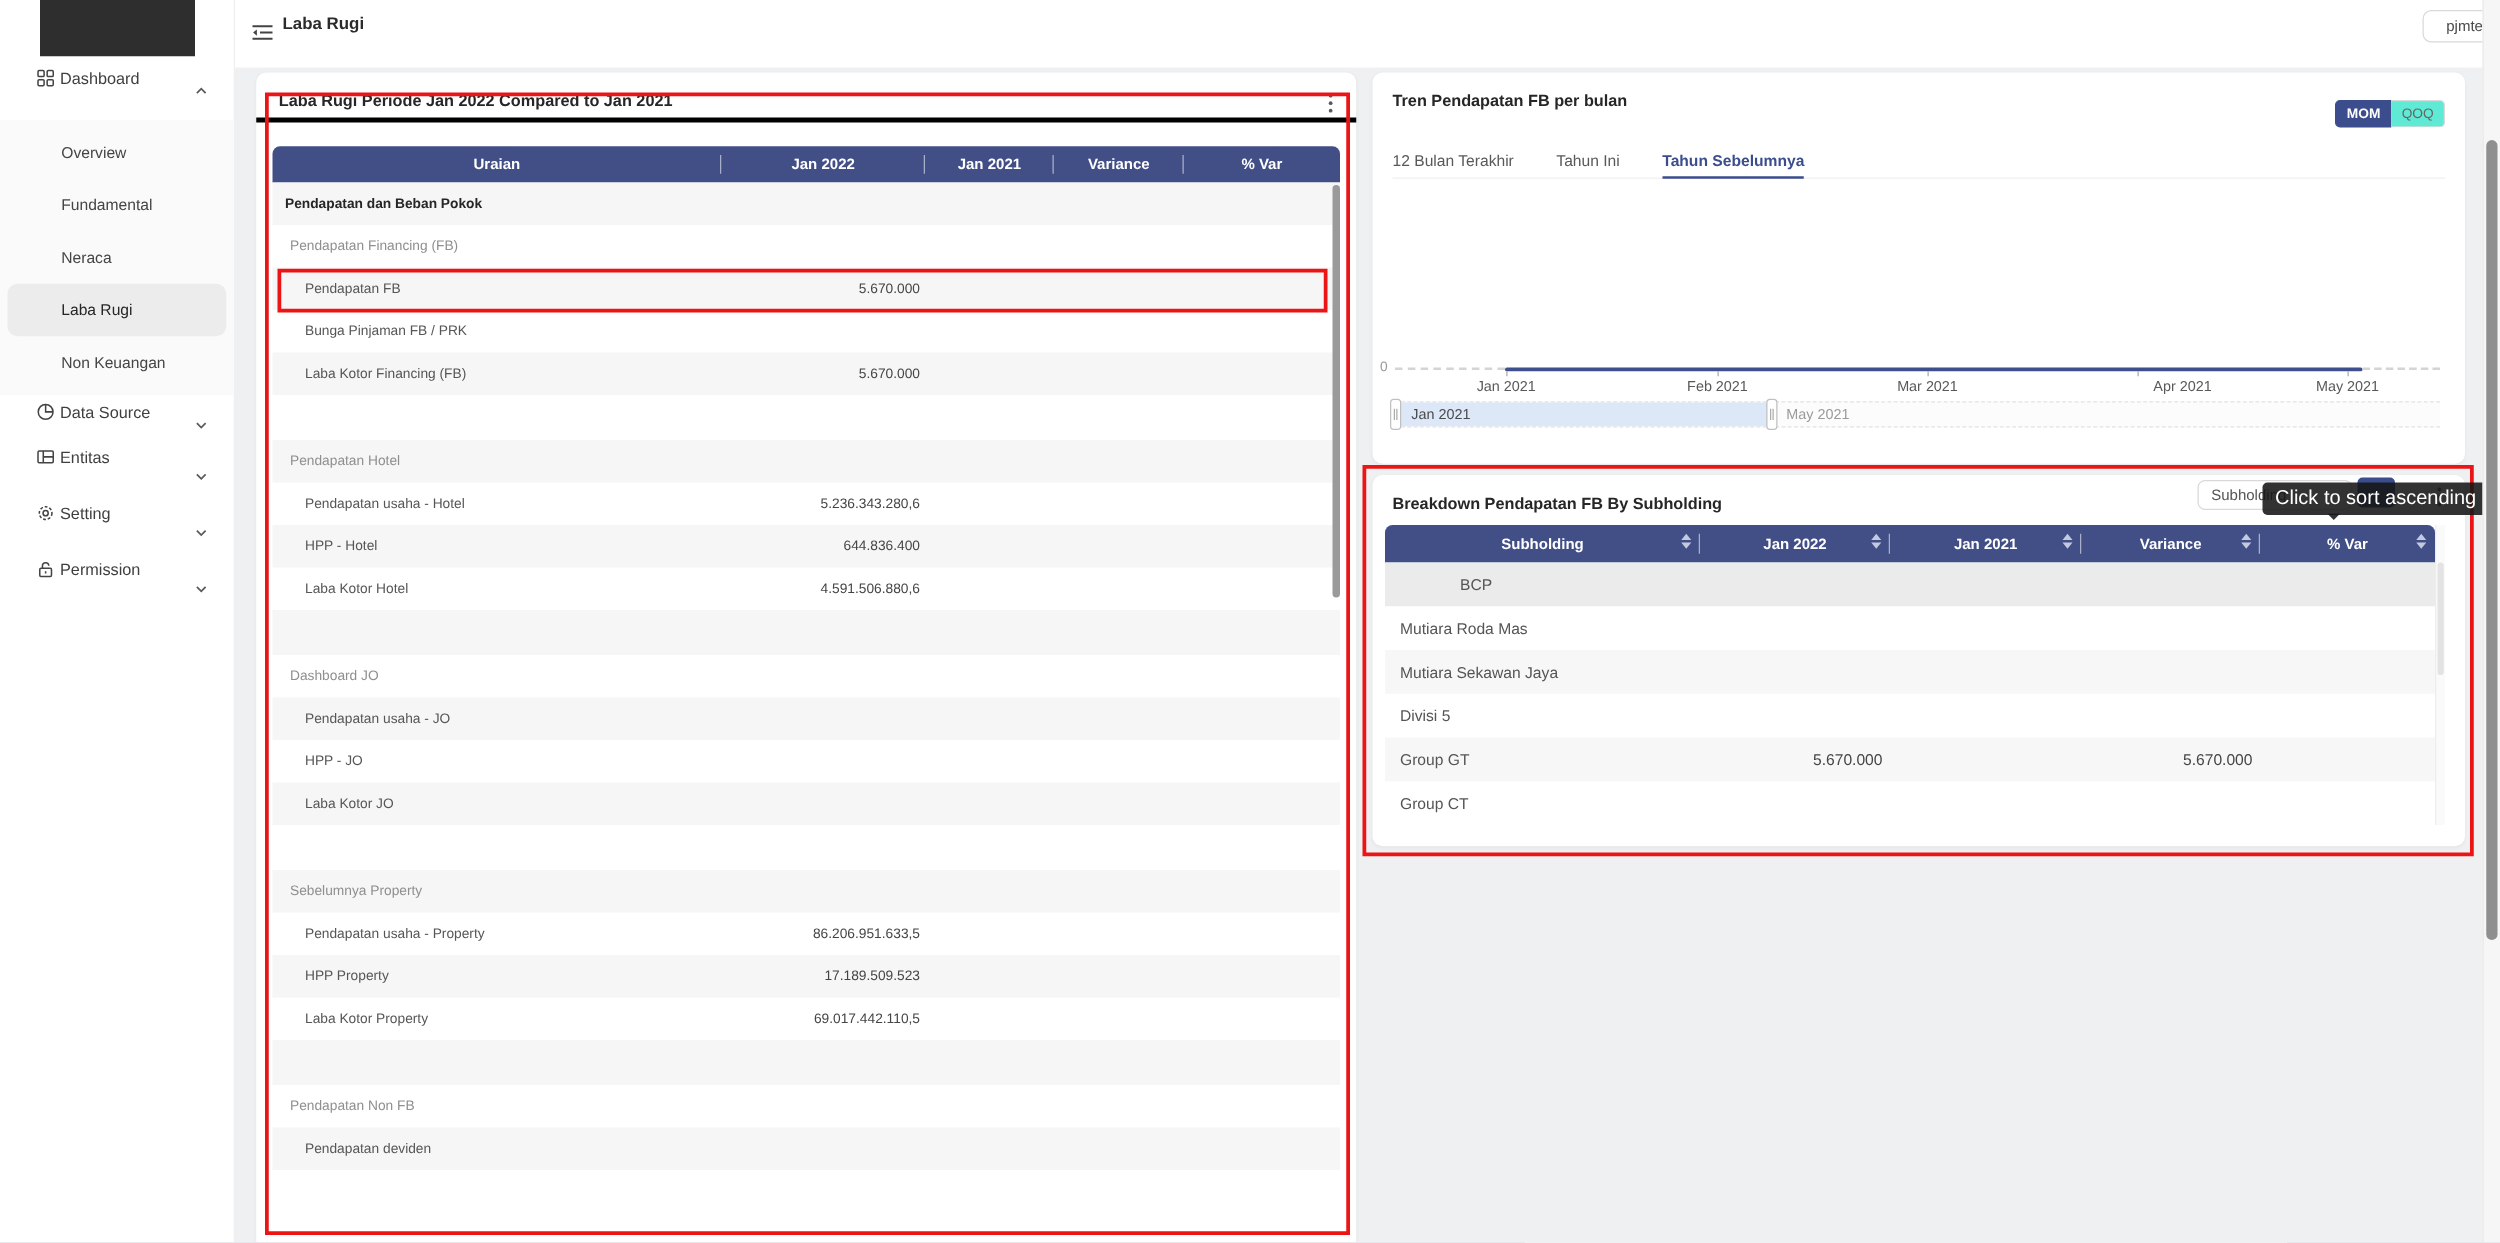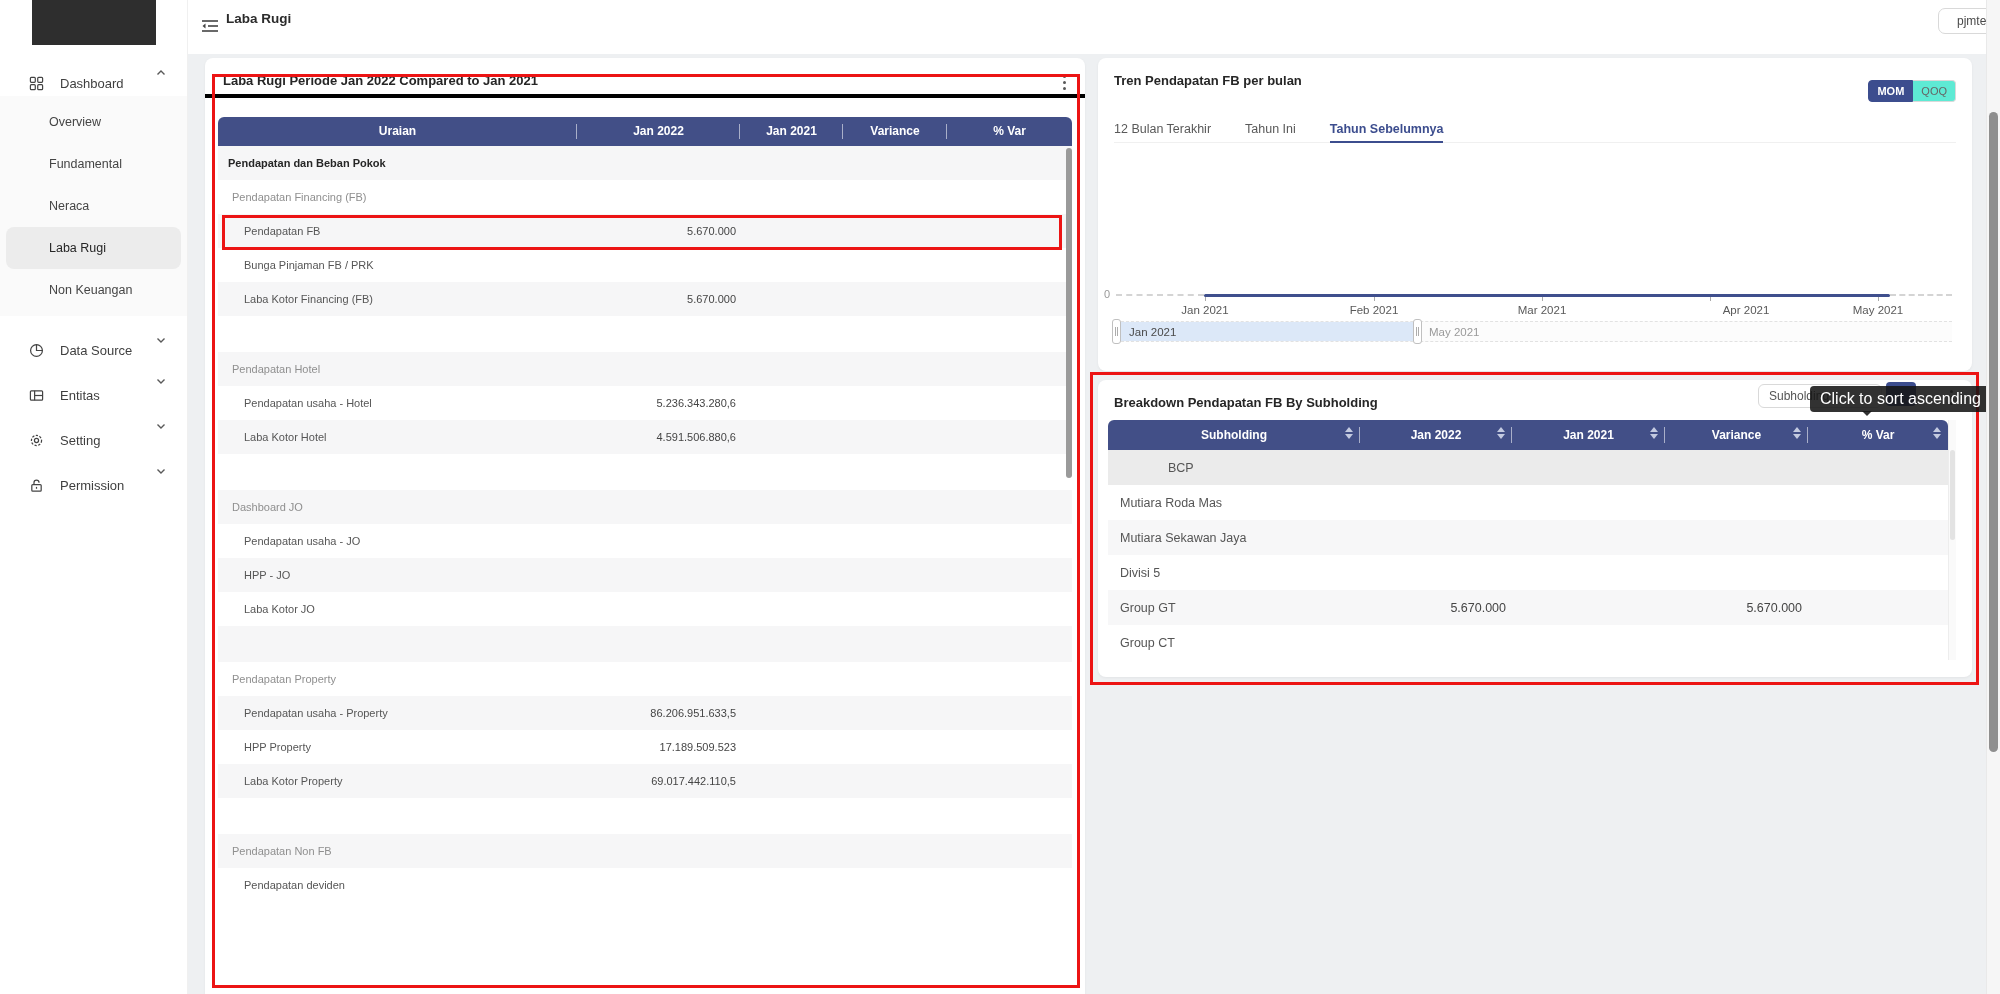--- a/index.html
+++ b/index.html
@@ -9,21 +9,21 @@
   
   .top-header{position:absolute;left:188px;top:0;right:0;height:54px;background:#fff;}
   .burger{position:absolute;left:201px;top:17px;width:18px;height:18px;cursor:pointer;}
   .page-title{position:absolute;left:226px;top:11px;font-size:13.5px;font-weight:700;color:#2b2b2b;}
   .company-select{position:absolute;left:1750px;top:8px;width:184px;height:26px;border:1px solid #d9d9d9;border-radius:7px;background:#fff;font-size:12px;color:#4a4a4a;line-height:24px;padding-left:18px;}
 
   
   .sidebar{position:absolute;left:0;top:0;width:188px;height:994px;background:#fff;border-right:1px solid #f0f0f0;z-index:5;}
   .logo{position:absolute;left:32px;top:0;width:124px;height:45px;background:#2e2e2e;}
   .side-menu{position:absolute;left:0;top:55px;right:0;}
-  .side-item{position:relative;height:36px;display:flex;align-items:flex-end;padding-left:29px;gap:16px;font-size:13px;color:#3f3f3f;cursor:pointer;}
+  .side-item{position:relative;height:36px;display:flex;align-items:flex-start;padding-left:29px;gap:4px;font-size:13px;color:#3f3f3f;cursor:pointer;}
   .side-item+.side-item{height:45px;}
   .side-icon{width:15px;height:15px;display:inline-flex;}
   .side-icon svg{width:15px;height:15px;}
   .side-chevron{position:absolute;right:20px;top:50%;margin-top:-6px;width:12px;height:12px;}
   .side-chevron svg{width:12px;height:12px;}
   .side-submenu{background:#fafafa;padding:5px 0;margin-top:5px;margin-bottom:6px;}
   .side-sub-item{height:42px;line-height:42px;margin:0 6px;padding-left:43px;font-size:12.5px;color:#454545;border-radius:8px;cursor:pointer;}
   .side-sub-item.active{background:#ececec;color:#262626;}
 
   
@@ -272,20 +272,27 @@
        <div class="lcell val"></div>
      </div>
           <div class="lrow ltable-grid item">
        <div class="lcell lab">Pendapatan usaha - Hotel</div>
        <div class="lcell val">5.236.343.280,6</div>
        <div class="lcell val"></div>
        <div class="lcell val"></div>
        <div class="lcell val"></div>
      </div>
           <div class="lrow ltable-grid item">
+       <div class="lcell lab">HPP - Hotel</div>
+       <div class="lcell val">644.836.400</div>
+       <div class="lcell val"></div>
+       <div class="lcell val"></div>
+       <div class="lcell val"></div>
+     </div>
+          <div class="lrow ltable-grid item">
        <div class="lcell lab">Laba Kotor Hotel</div>
        <div class="lcell val">4.591.506.880,6</div>
        <div class="lcell val"></div>
        <div class="lcell val"></div>
        <div class="lcell val"></div>
      </div>
           <div class="lrow spacer"></div>
           <div class="lrow ltable-grid group">
        <div class="lcell lab">Dashboard JO</div>
        <div class="lcell val"></div>
@@ -309,21 +316,21 @@
      </div>
           <div class="lrow ltable-grid item">
        <div class="lcell lab">Laba Kotor JO</div>
        <div class="lcell val"></div>
        <div class="lcell val"></div>
        <div class="lcell val"></div>
        <div class="lcell val"></div>
      </div>
           <div class="lrow spacer"></div>
           <div class="lrow ltable-grid group">
-       <div class="lcell lab">Pendapatan Property</div>
+       <div class="lcell lab">Sebelumnya Property</div>
        <div class="lcell val"></div>
        <div class="lcell val"></div>
        <div class="lcell val"></div>
        <div class="lcell val"></div>
      </div>
           <div class="lrow ltable-grid item">
        <div class="lcell lab">Pendapatan usaha - Property</div>
        <div class="lcell val">86.206.951.633,5</div>
        <div class="lcell val"></div>
        <div class="lcell val"></div>

